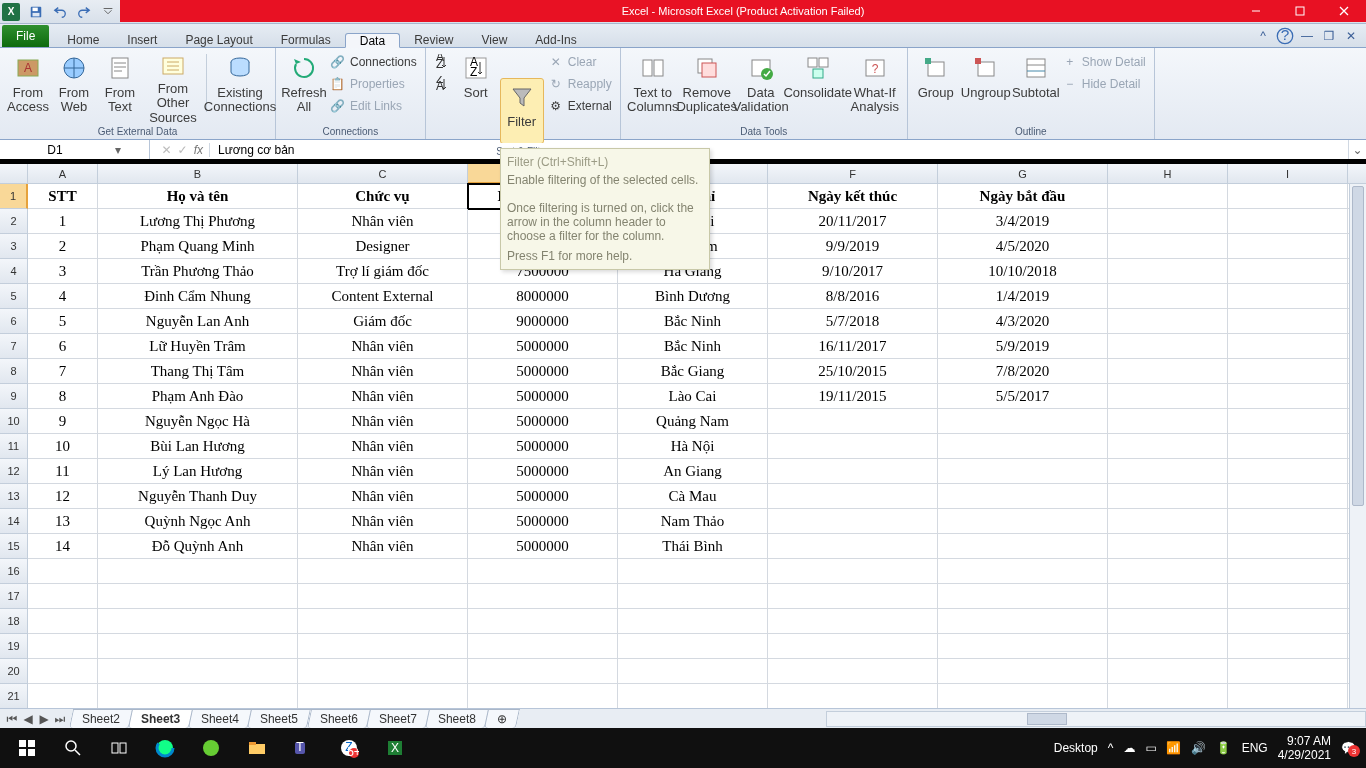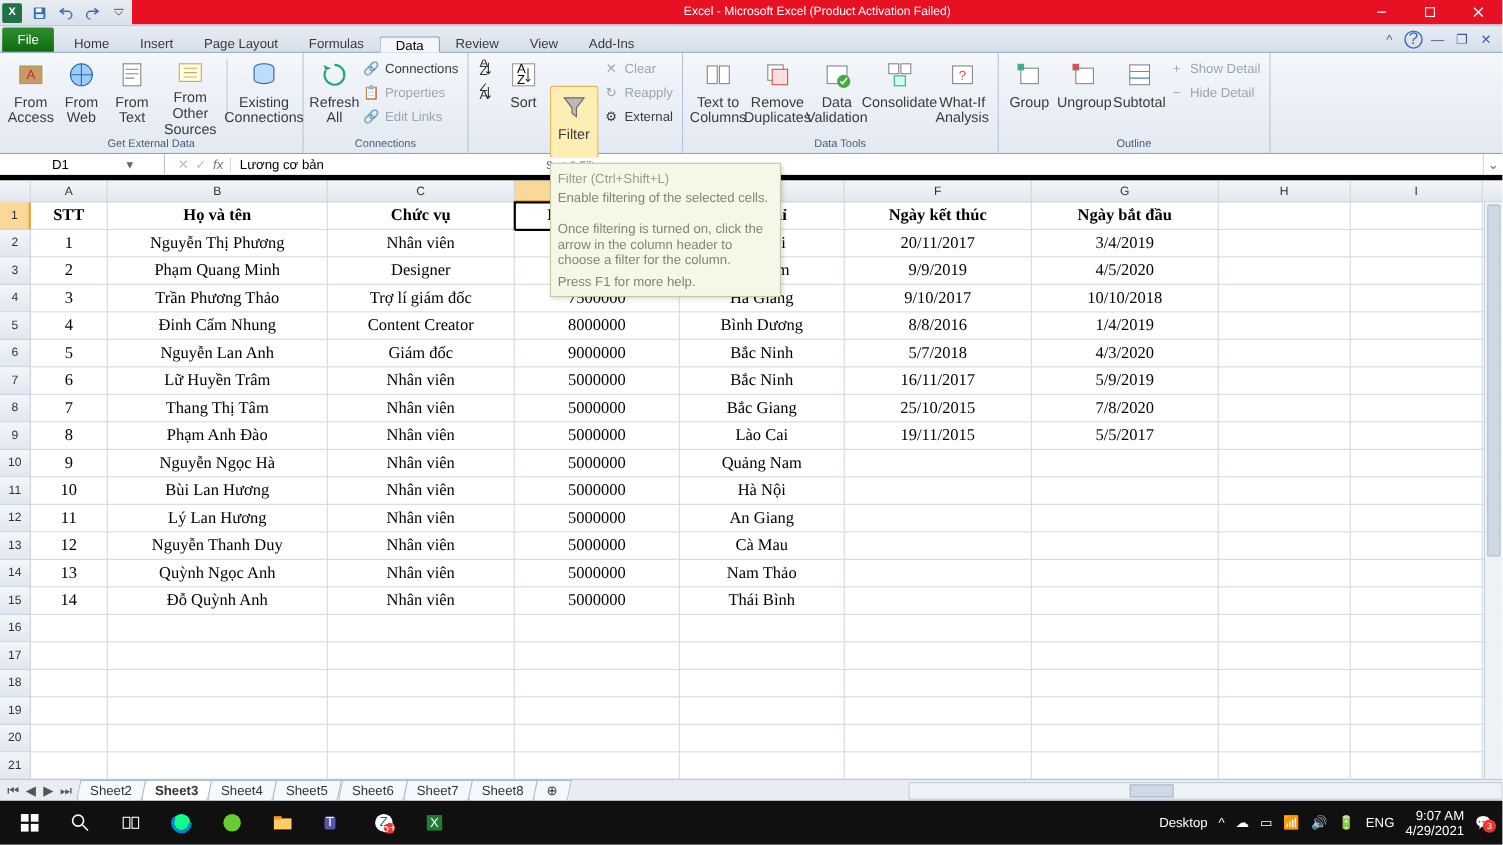--- a/index.html
+++ b/index.html
@@ -459,21 +459,21 @@
       <div class="cell hdr">Chức vụ</div>
       <div class="cell hdr sel">Lương cơ bản</div>
       <div class="cell hdr">Địa chỉ</div>
       <div class="cell hdr">Ngày kết thúc</div>
       <div class="cell hdr">Ngày bắt đầu</div>
       <div class="cell"></div>
       <div class="cell"></div>
       <div class="cell"></div>
       <div class="rowhdr">2</div>
       <div class="cell">1</div>
-      <div class="cell">Nguyễn Thị Phương</div>
+      <div class="cell">Lương Thị Phương</div>
       <div class="cell">Nhân viên</div>
       <div class="cell">5000000</div>
       <div class="cell">Hà Nội</div>
       <div class="cell">20/11/2017</div>
       <div class="cell">3/4/2019</div>
       <div class="cell"></div>
       <div class="cell"></div>
       <div class="cell"></div>
       <div class="rowhdr">3</div>
       <div class="cell">2</div>
@@ -493,21 +493,21 @@
       <div class="cell">7500000</div>
       <div class="cell">Hà Giang</div>
       <div class="cell">9/10/2017</div>
       <div class="cell">10/10/2018</div>
       <div class="cell"></div>
       <div class="cell"></div>
       <div class="cell"></div>
       <div class="rowhdr">5</div>
       <div class="cell">4</div>
       <div class="cell">Đinh Cẩm Nhung</div>
-      <div class="cell">Content Creator</div>
+      <div class="cell">Content External</div>
       <div class="cell">8000000</div>
       <div class="cell">Bình Dương</div>
       <div class="cell">8/8/2016</div>
       <div class="cell">1/4/2019</div>
       <div class="cell"></div>
       <div class="cell"></div>
       <div class="cell"></div>
       <div class="rowhdr">6</div>
       <div class="cell">5</div>
       <div class="cell">Nguyễn Lan Anh</div>

